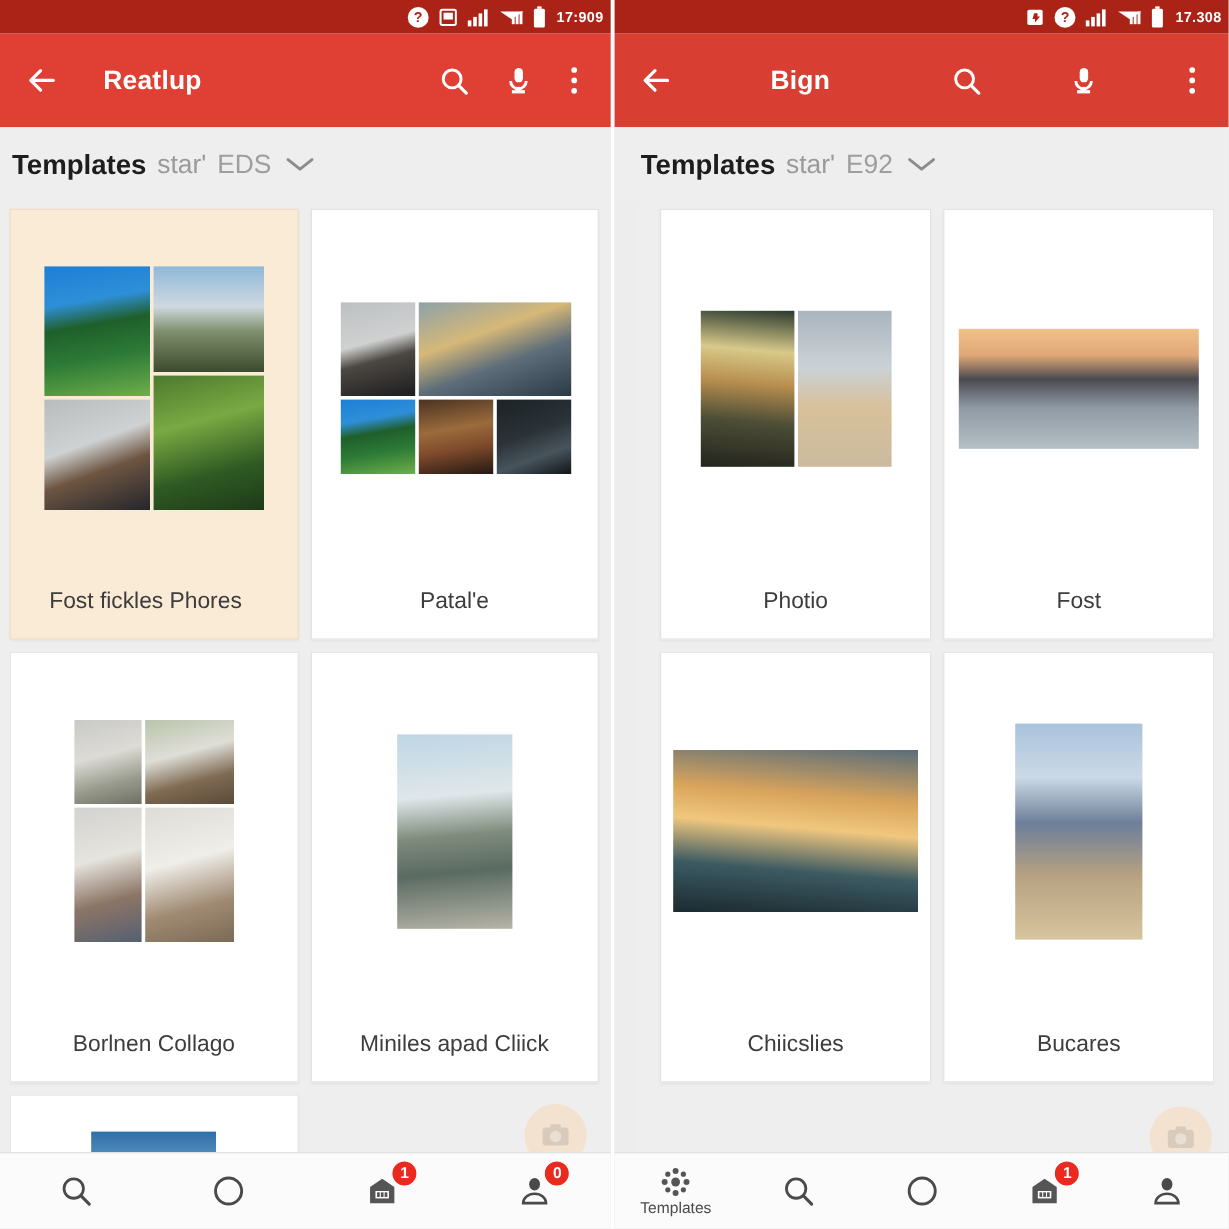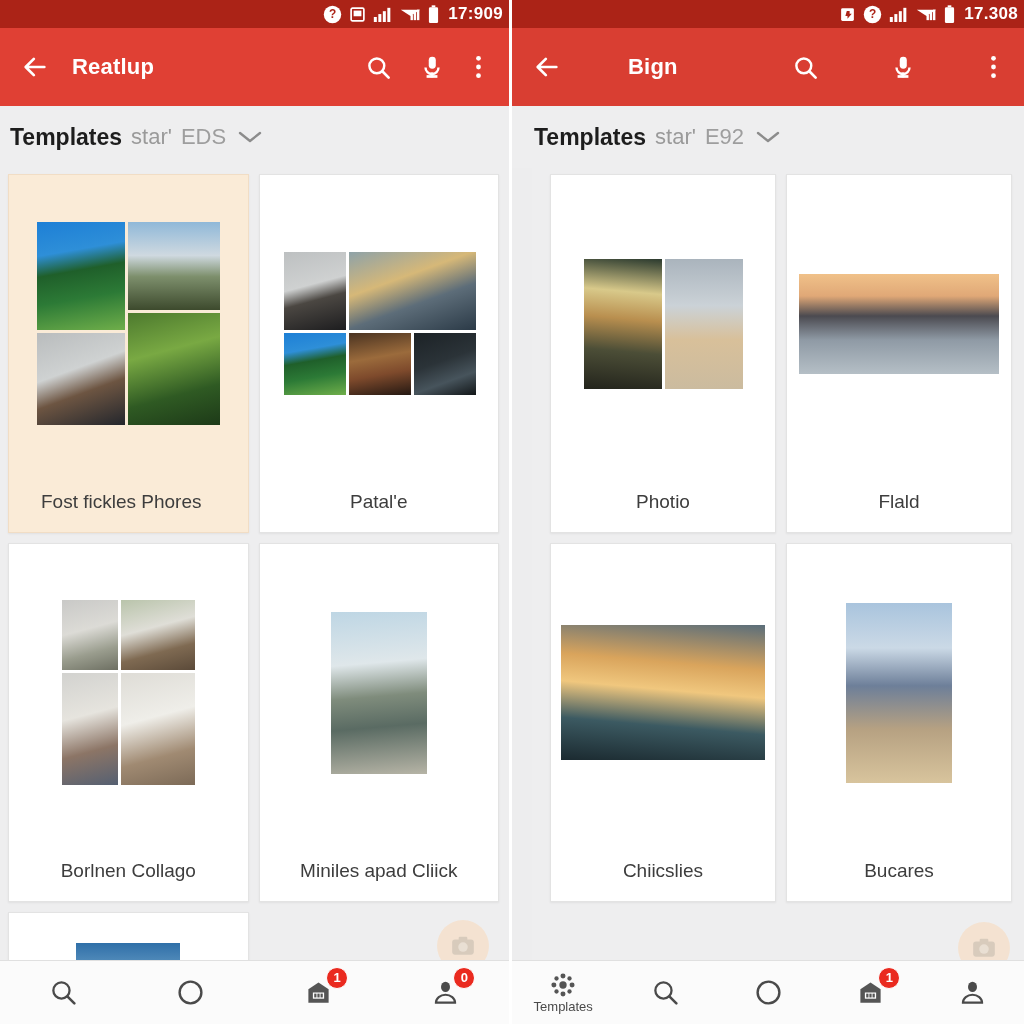--- a/index.html
+++ b/index.html
@@ -19,35 +19,35 @@
   .phone.left { border-right: 3px solid #ffffff; }
 
   
   .statusbar {
     height: 28px; background: #ab2317;
     display: flex; align-items: center; justify-content: flex-end;
     padding-right: 6px; gap: 7px; flex: none;
   }
   .st-ico { display: flex; align-items: center; }
   .st-time {
-    color: #fff; font-size: 17px; font-weight: bold;
+    color: #fff; font-size: 12px; font-weight: bold;
     letter-spacing: 0.3px; padding-left: 2px; white-space: nowrap;
   }
 
   
   .appbar {
     height: 78px; background: #e04034;
     display: flex; align-items: center; padding: 0 14px 0 12px;
     flex: none; gap: 4px;
   }
   .appbar.right-bar { background: #d93e32; gap: 48px; }
   .ab-back { width: 46px; height: 46px; display: flex; align-items: center; justify-content: center; }
   .ab-title {
     color: #fff; font-size: 22px; font-weight: bold;
-    margin-left: 10px; letter-spacing: 0.2px; flex: 1;
+    margin-left: 24px; letter-spacing: 0.2px; flex: 1;
   }
   .ab-act { width: 50px; height: 50px; display: flex; align-items: center; justify-content: center; }
   .ab-act.menu { width: 34px; }
 
   
   .sect {
     height: 62px; background: #eeeeef; flex: none;
     display: flex; align-items: center; padding-left: 10px; gap: 9px;
   }
   .sect-title { font-size: 23px; font-weight: bold; color: #1d1d1d; }
@@ -408,21 +408,21 @@
             <div class="tile p-beach" style="width:78px;height:130px;"></div>
           </div>
         </div>
         <div class="card-label">Photio</div>
       </div>
 
       <div class="card">
         <div class="card-thumb">
           <div class="tile p-mount" style="width:200px;height:100px;"></div>
         </div>
-        <div class="card-label">Flald</div>
+        <div class="card-label">Fost</div>
       </div>
 
       <div class="card">
         <div class="card-thumb">
           <div class="tile p-bride" style="width:204px;height:135px;"></div>
         </div>
         <div class="card-label">Chiicslies</div>
       </div>
 
       <div class="card">

